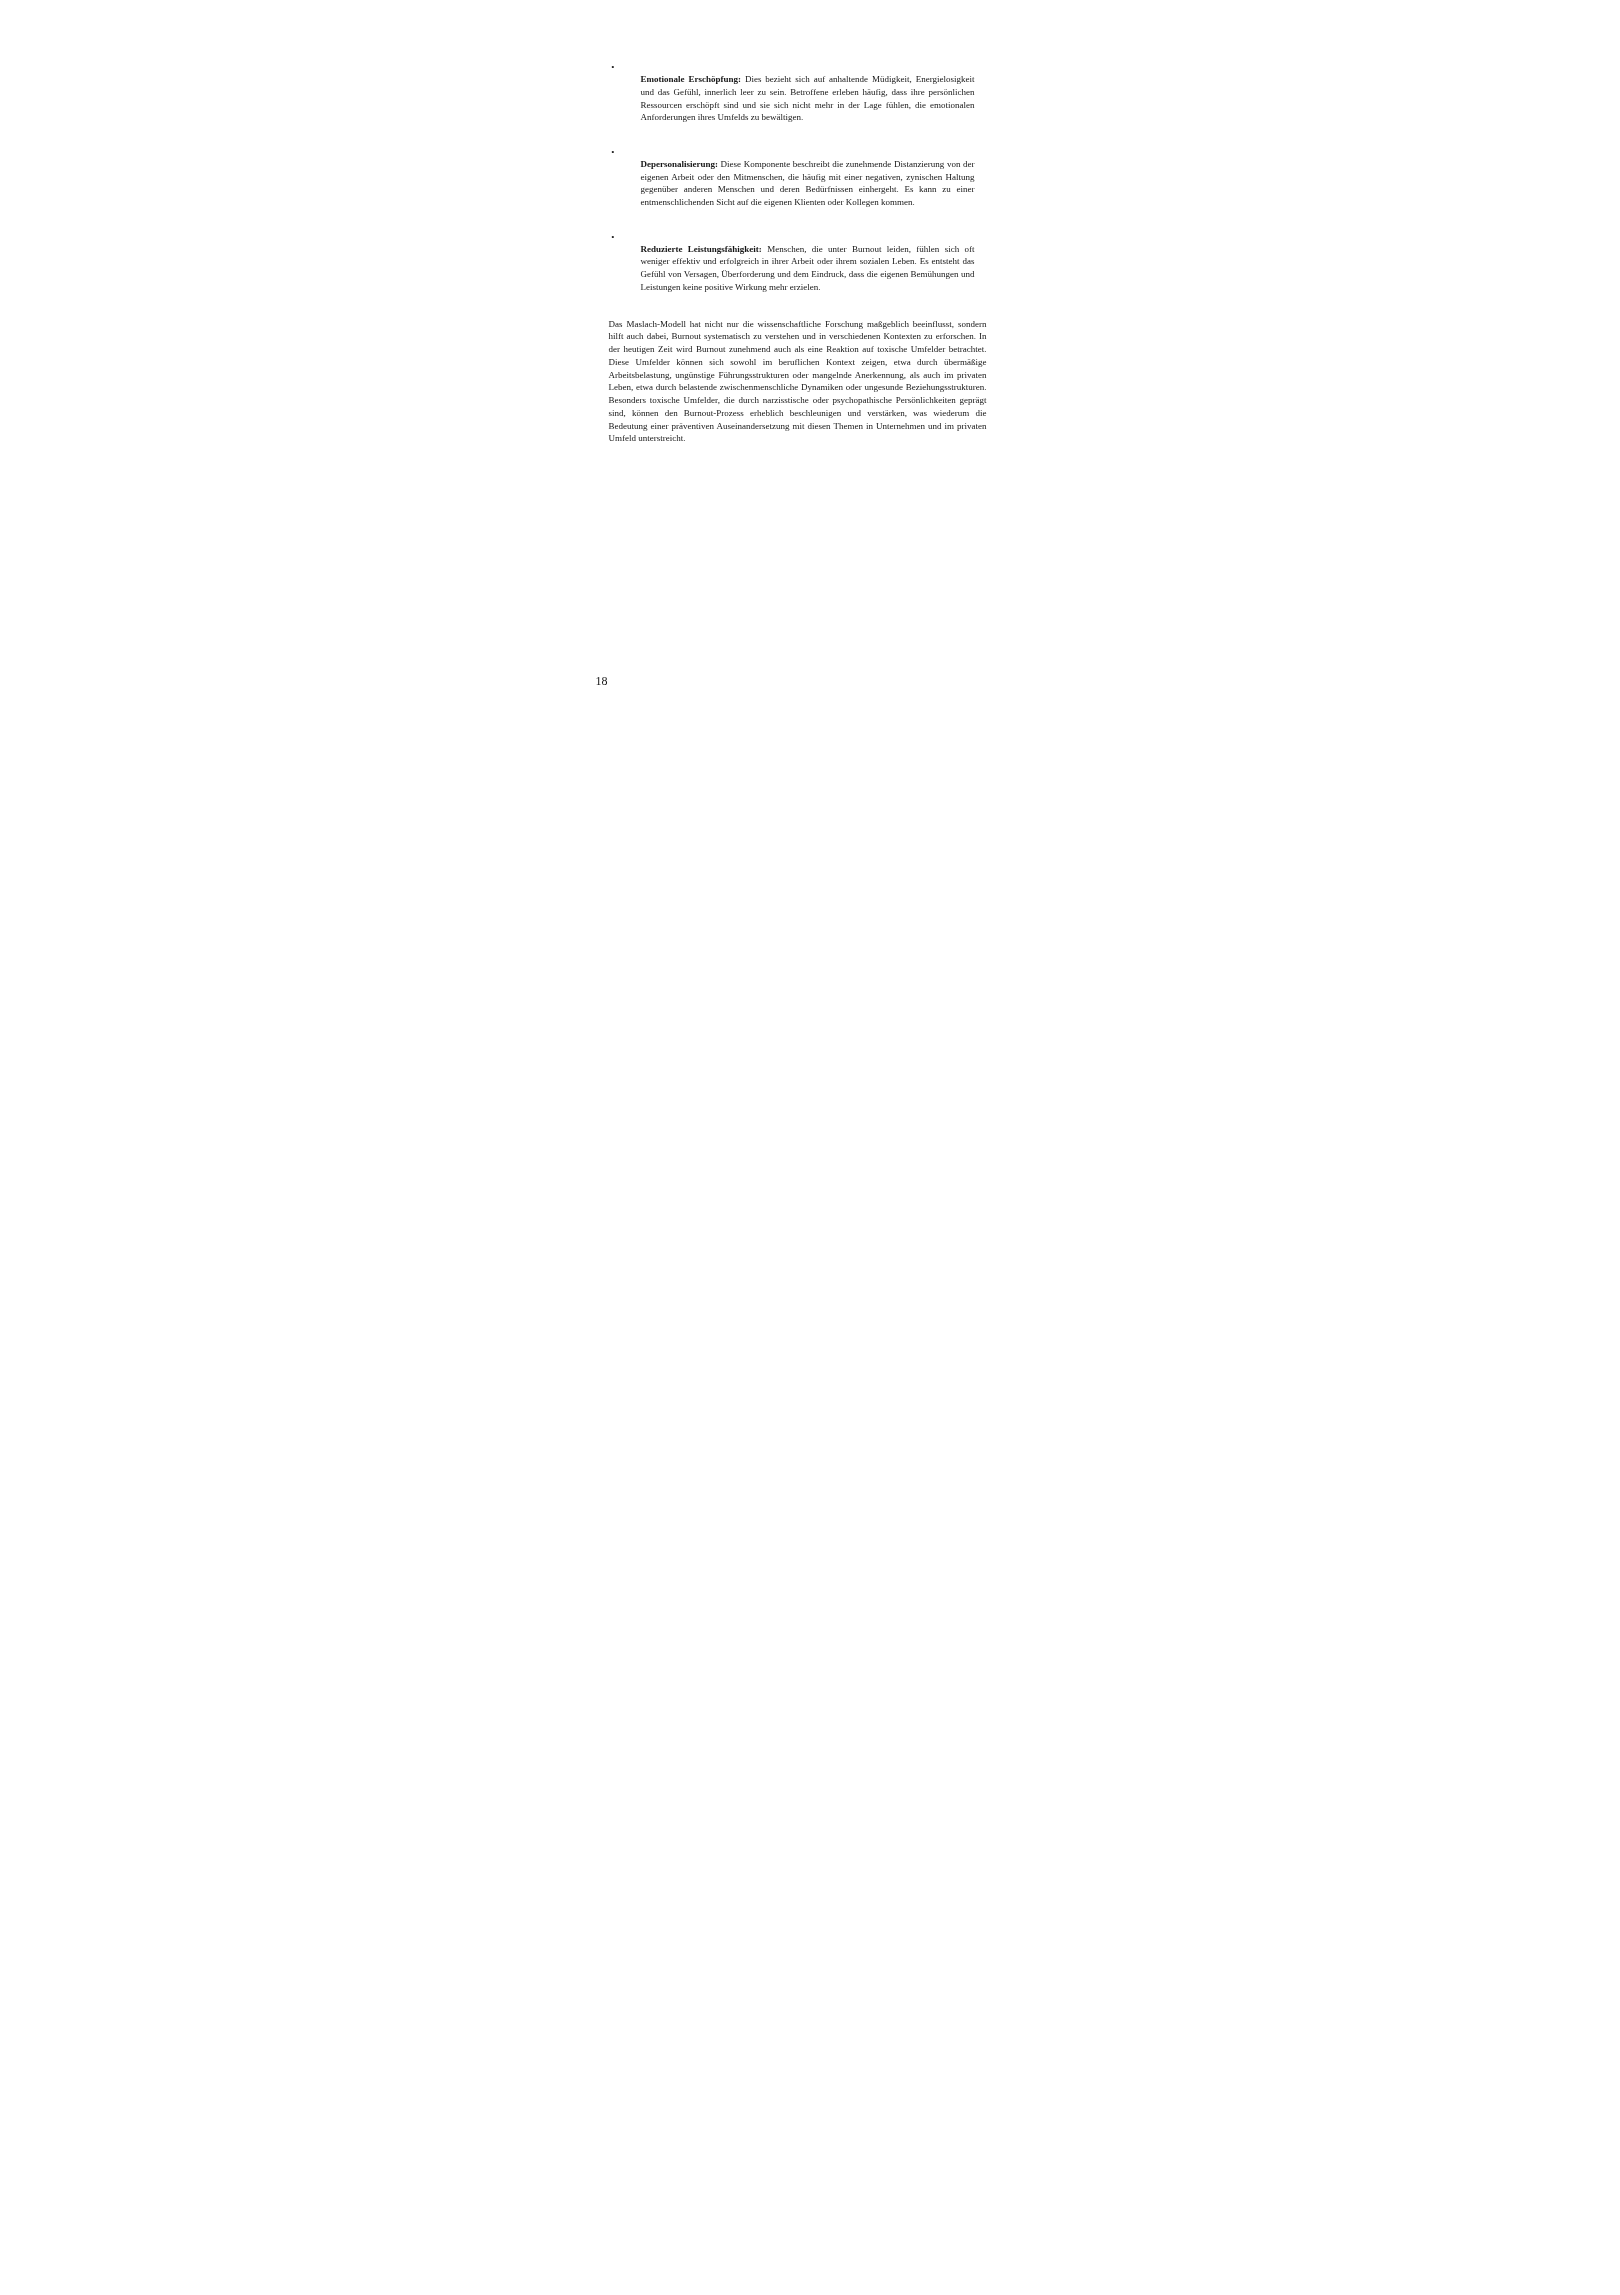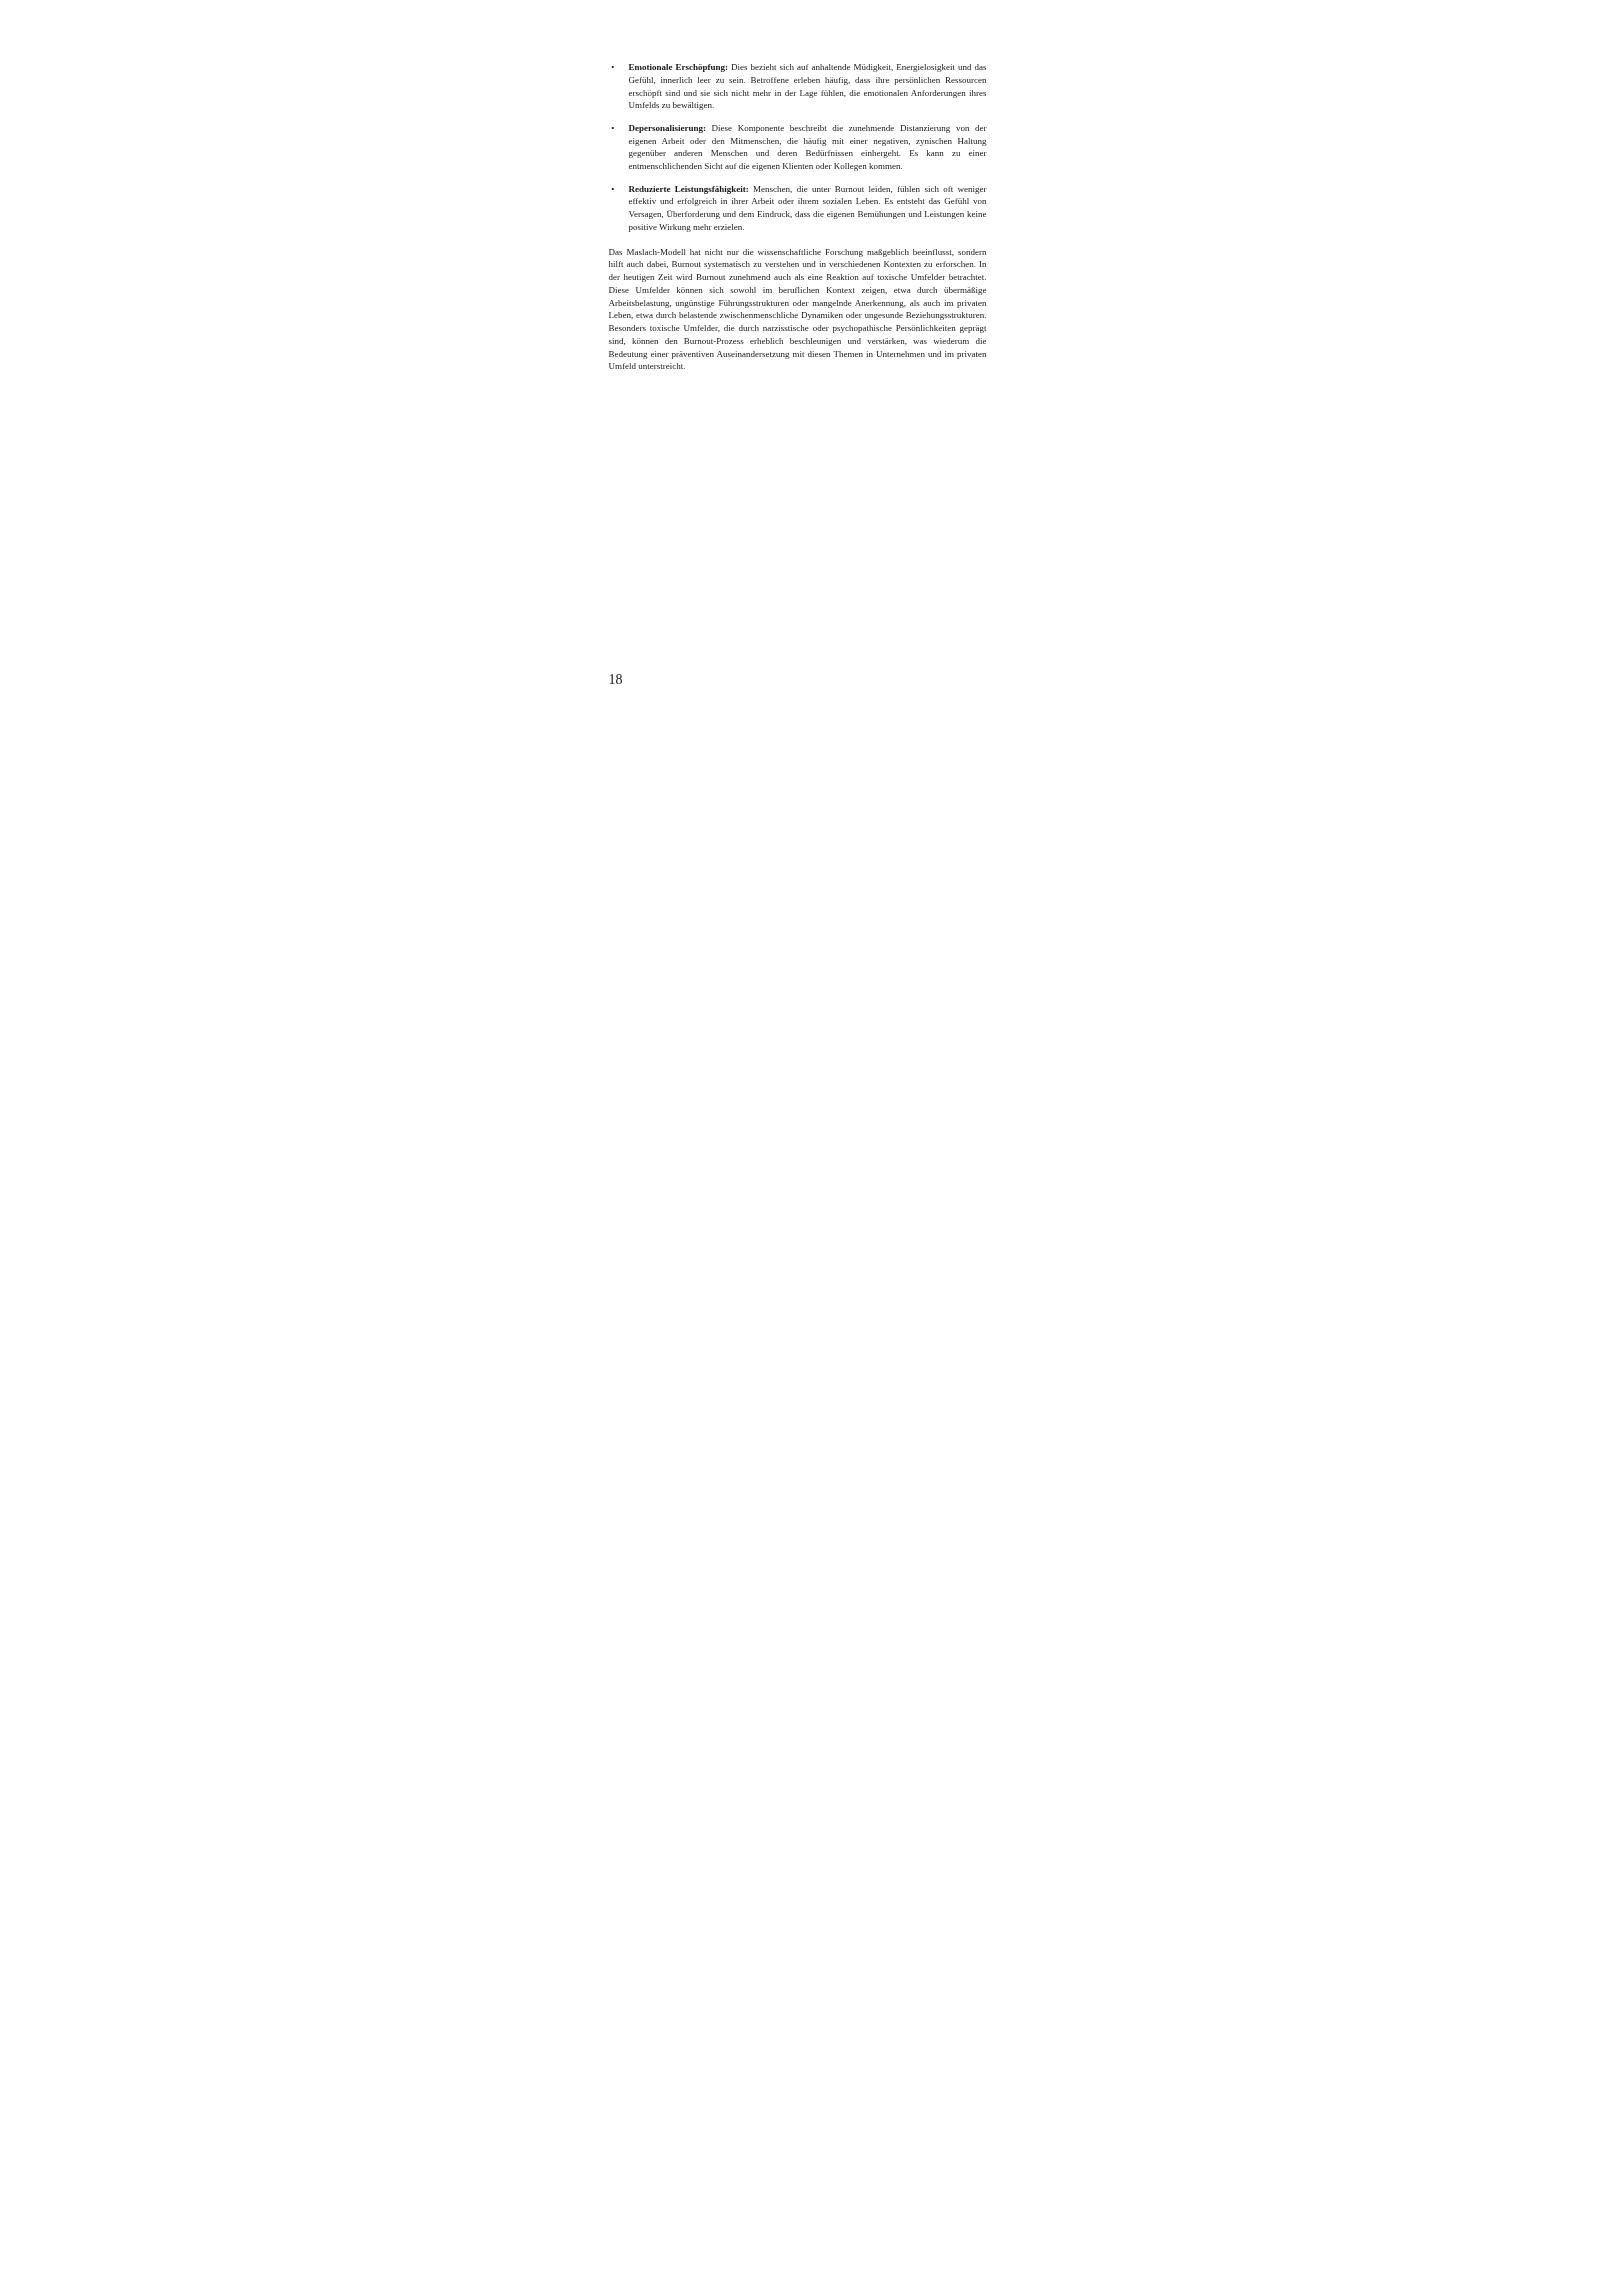--- a/index.html
+++ b/index.html
@@ -34,35 +34,35 @@
   }
   .marker {
     flex: 0 0 20px;
     padding-left: 2.8px;
     box-sizing: border-box;
     font-size: 9px;
     line-height: 1.42;
   }
   .bullet-text {
     flex: 1 1 auto;
-    margin: 0;
+    margin: 12px;
     text-align: justify;
   }
   .bullet-text strong {
     font-weight: bold;
   }
   .paragraph {
     margin: 12px 0 15px 0;
     text-align: justify;
   }
   .page-number {
     position: absolute;
-    left: 53px;
+    left: 40px;
     bottom: 31px;
-    font-size: 14px;
+    font-size: 12px;
     text-align: center;
   }
 </style>
 </head>
 <body>
 
 <div class="page">
 
   <ul class="bullet-list">
 

